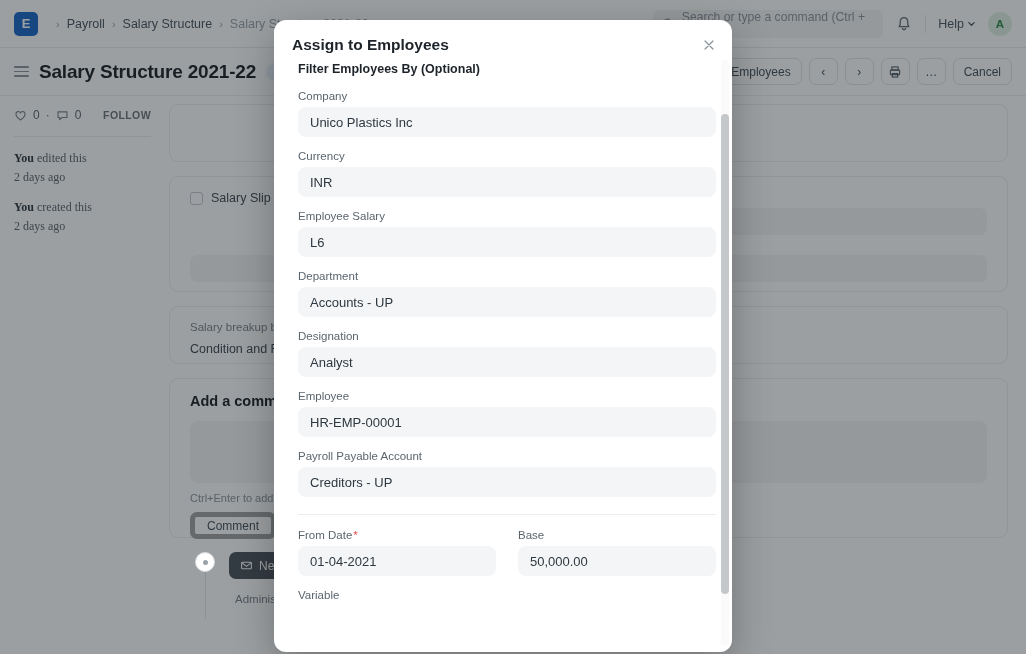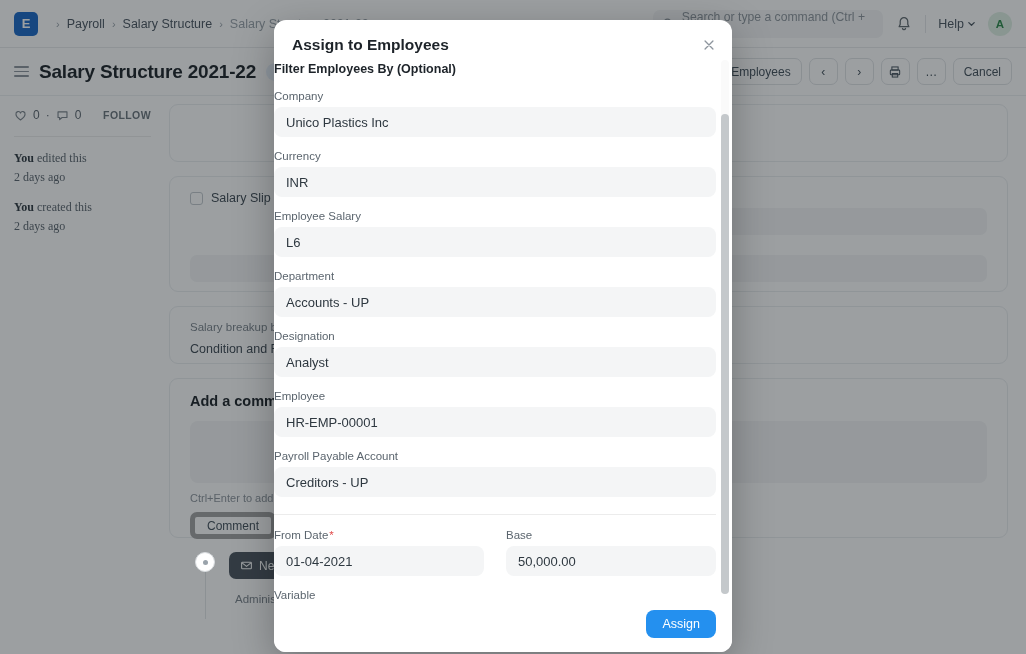--- a/index.html
+++ b/index.html
@@ -114,21 +114,21 @@
     background: #fff; border-radius: 12px; overflow: hidden;
     box-shadow: 0 12px 40px rgba(0,0,0,0.28);
     display: flex; flex-direction: column;
   }
   .modal-head { padding: 16px 18px 0 18px; position: relative; flex: none; }
   .modal-title { font-size: 15.5px; font-weight: 700; color: #1d2329; }
   .modal-close {
     position: absolute; right: 14px; top: 16px; width: 18px; height: 18px;
     color: #8d959d; display: flex; align-items: center; justify-content: center;
   }
-  .modal-body { flex: 1; overflow: hidden; position: relative; padding: 0 16px 0 0; }
+  .modal-body { flex: 1; overflow: hidden; position: relative; padding: 0 16px 0 24px; }
   .modal-scrollarea { padding: 0 0 14px 0; }
   .section-head { font-size: 12.5px; font-weight: 700; color: #1d2329; margin: 8px 0 14px; }
   .field { margin-bottom: 13px; }
   .field label {
     display: block; font-size: 11.5px; color: #5b656e; margin-bottom: 5px; font-weight: 400;
   }
   .field label .req { color: #e24c4c; margin-left: 1px; }
   .field .ctl {
     height: 30px; background: #f4f5f6; border: 1px solid transparent; border-radius: 8px;
     display: flex; align-items: center; padding: 0 11px;
@@ -366,16 +366,13 @@
 
         </div>
       </div>
     </div>
 
     <div class="scrollbar">
       <div class="scroll-thumb"></div>
     </div>
   </div>
 
-  <div class="modal-foot">
-    <div class="btn-primary">Assign</div>
-  </div>
 </div>
 
 </body></html>

